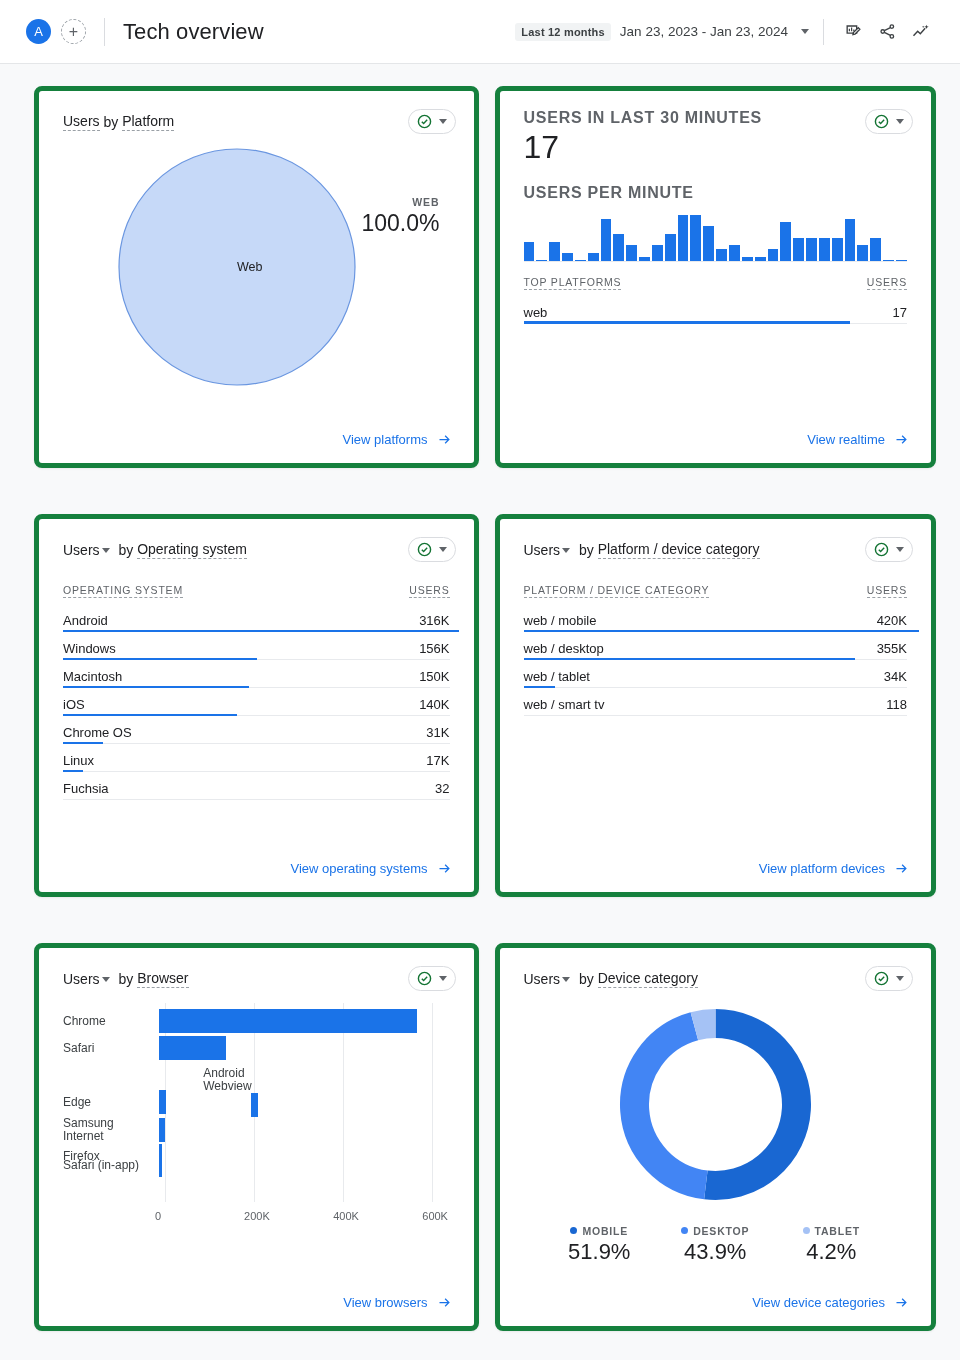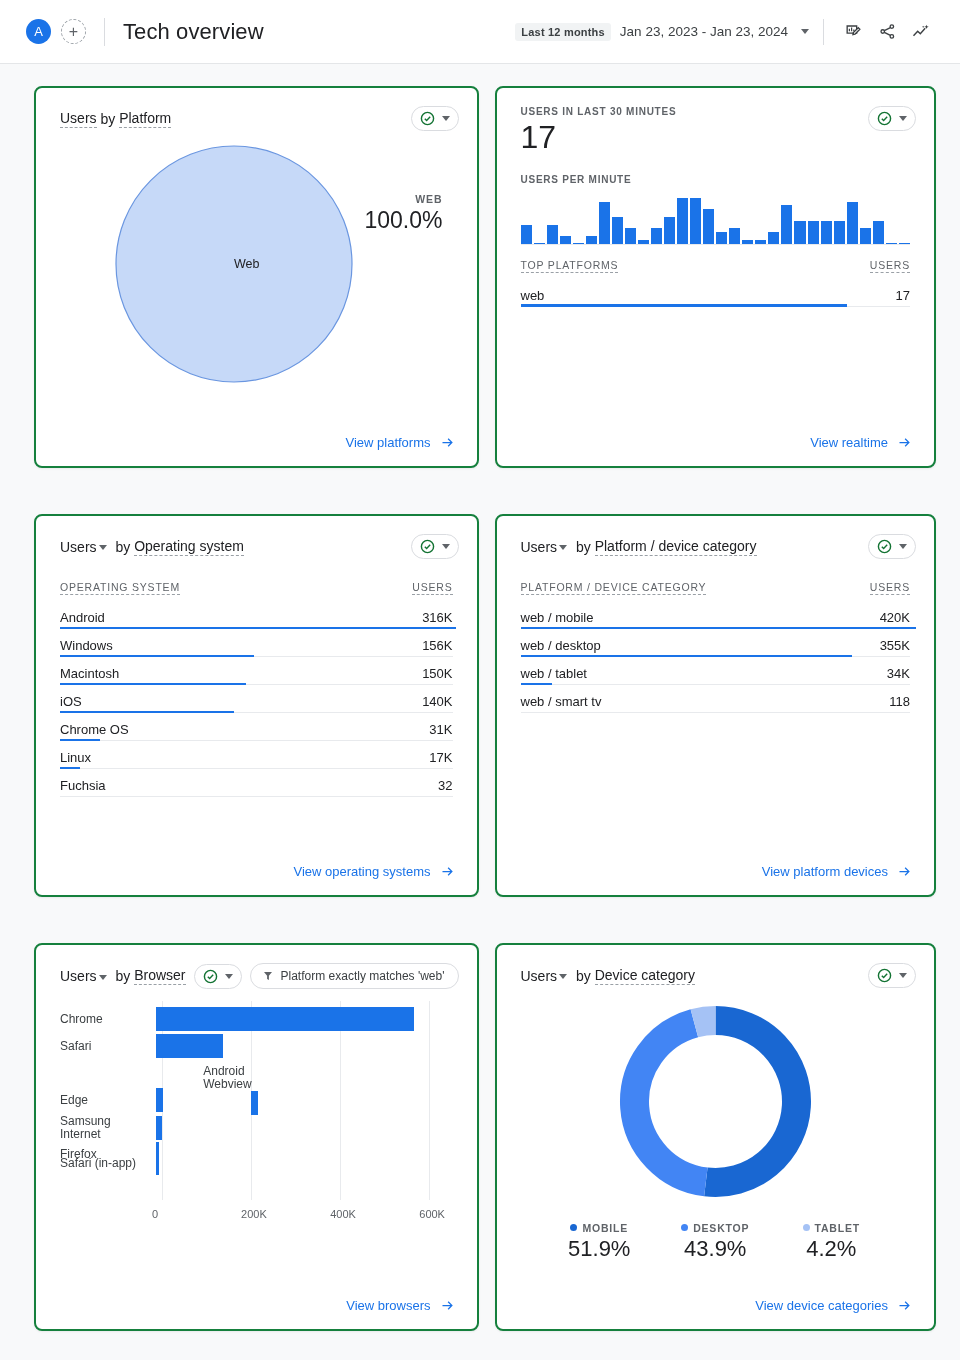--- a/index.html
+++ b/index.html
@@ -57,21 +57,21 @@
     justify-content: center; color: #3c4043;
   }
   .header-div { width: 1px; height: 26px; background: #dadce0; margin: 0 12px 0 14px; }
 
   
   .board { padding: 22px 24px 28px 34px; }
   .row { display: flex; gap: 16px; margin-bottom: 46px; }
   .row:last-child { margin-bottom: 0; }
   .card {
     background: #fff;
-    border: 2px solid #15803d;
+    border: 5px solid #15803d;
     border-radius: 8px;
     box-shadow: 0 1px 2px rgba(60,64,67,.08);
     position: relative;
     display: flex; flex-direction: column;
   }
   .card.half { width: 446px; }
   .card.wide { width: 443px; }
 
   .card-head {
     display: flex; align-items: center;
@@ -111,21 +111,21 @@
     justify-content: flex-end;
   }
   .view-link {
     color: #1a73e8; font-size: 13px; font-weight: 500;
     display: inline-flex; align-items: center; gap: 9px;
     text-decoration: none;
   }
 
   
   .kpi-label {
-    font-size: 10px; font-weight: 700; letter-spacing: .75px;
+    font-size: 16px; font-weight: 700; letter-spacing: .75px;
     color: #5f6368; text-transform: uppercase;
   }
   .kpi-big { font-size: 32px; font-weight: 400; color: #202124; line-height: 1.15; margin-top: 2px; }
   .spark {
     display: flex; align-items: flex-end; gap: 2px;
     height: 50px; margin-top: 10px;
     border-bottom: 1px solid #e8eaed; padding-bottom: 0;
   }
   .spark i { flex: 1 1 0; background: #1a73e8; display: block; }
 
@@ -507,26 +507,20 @@
           <span style="white-space:pre"> by </span>
           <span class="dashed">Browser</span>
         </div>
         <div class="head-right">
           <div class="status-pill">
             <svg width="17" height="17" viewBox="0 0 24 24" fill="none" stroke="#137333" stroke-width="2">
               <circle cx="12" cy="12" r="8.6"></circle>
                 <path d="M8.2 12.2l2.6 2.6 5-5.2"></path>
             </svg>
             <span class="caret"></span>
-          </div>
-          <div class="filter-chip">
-            <svg width="12" height="12" viewBox="0 0 24 24" fill="#5f6368">
-              <path d="M4 4h16l-6.2 7.4V20l-3.6-2.2v-6.4z"></path>
-            </svg>
-            <span>Platform exactly matches 'web'</span>
           </div>
         </div>
       </div>
 
       <div class="card-body">
         <div class="bchart" id="bchart">
             <div class="tick" style="left: 92px; top: 207px;">0</div>
             <div class="gridline" style="left: 191.091px; height: 199px;"></div>
             <div class="tick" style="left: 181.091px; top: 207px;">200K</div>
             <div class="gridline" style="left: 280.182px; height: 199px;"></div>

